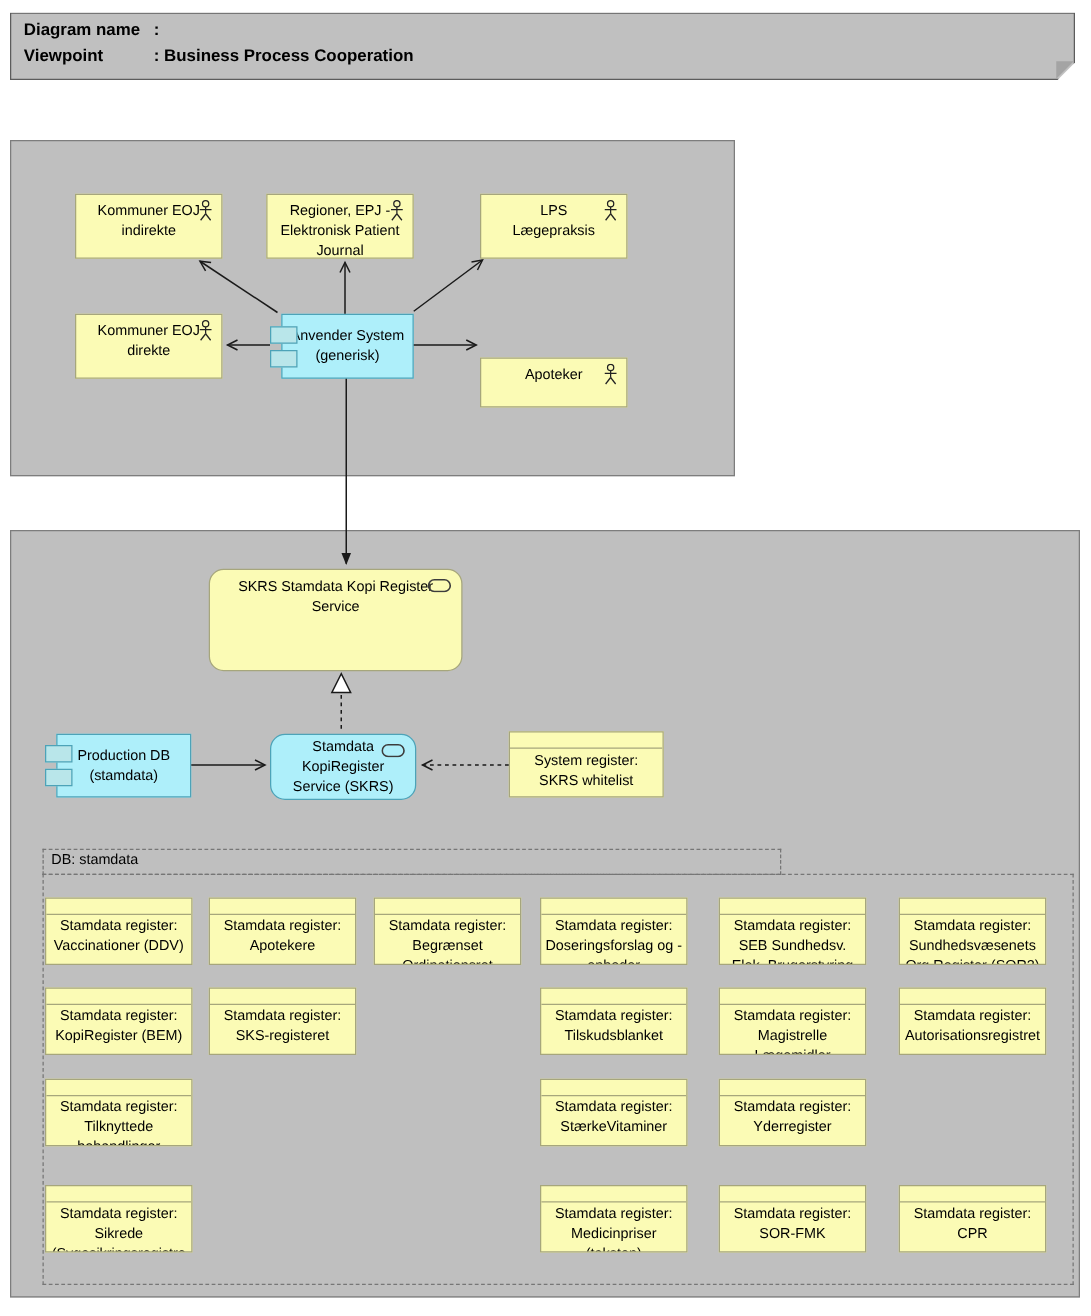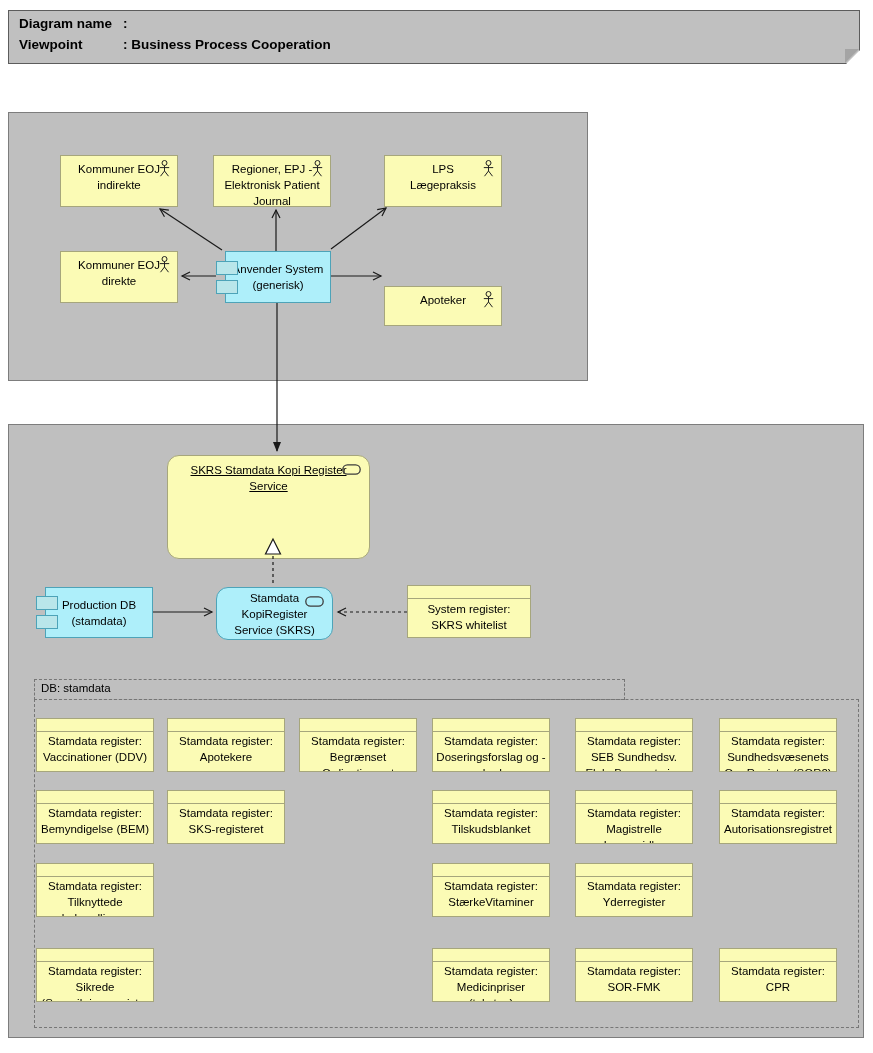--- a/index.html
+++ b/index.html
@@ -136,21 +136,21 @@
         </svg>
     </span>
   </div>
 
   <div class="abs box cyan vcenter" style="left:225px;top:251px;width:106px;height:52px;overflow:visible;">
     <span>Anvender System (generisk)</span>
     <span class="ctab" style="top:9px;"></span>
     <span class="ctab" style="top:28px;"></span>
   </div>
 
-  <div class="abs box yellow rounded" style="left:167px;top:455px;width:203px;height:104px;padding-top:6px;text-decoration:underline;">
+  <div class="abs box yellow rounded" style="left:167px;top:455px;width:203px;height:82px;padding-top:6px;">
     <span style="display:block;padding:0 20px;">SKRS Stamdata Kopi Register Service</span>
     <span class="loz-icon">
       <svg width="19" height="11">
           <rect x="0.8" y="0.8" width="17.4" height="9.4" rx="4.7" fill="none" stroke="#3c3c3c" stroke-width="1.3"></rect>
         </svg>
     </span>
   </div>
 
   <div class="abs box cyan vcenter" style="left:45px;top:587px;width:108px;height:51px;overflow:visible;">
     <span>Production DB (stamdata)</span>
@@ -213,21 +213,21 @@
         <div class="bar"></div>
         <div class="regtxt">
           <div>Stamdata register:</div>
           <div>Sundhedsvæsenets Org Register (SOR2)</div>
         </div>
       </div>
       <div class="abs box yellow" style="left: 36px; top: 790px; width: 118px; height: 54px;">
         <div class="bar"></div>
         <div class="regtxt">
           <div>Stamdata register:</div>
-          <div>Bemyndigelse (BEM)</div>
+          <div>KopiRegister (BEM)</div>
         </div>
       </div>
       <div class="abs box yellow" style="left: 167px; top: 790px; width: 118px; height: 54px;">
         <div class="bar"></div>
         <div class="regtxt">
           <div>Stamdata register:</div>
           <div>SKS-registeret</div>
         </div>
       </div>
       <div class="abs box yellow" style="left: 432px; top: 790px; width: 118px; height: 54px;">

